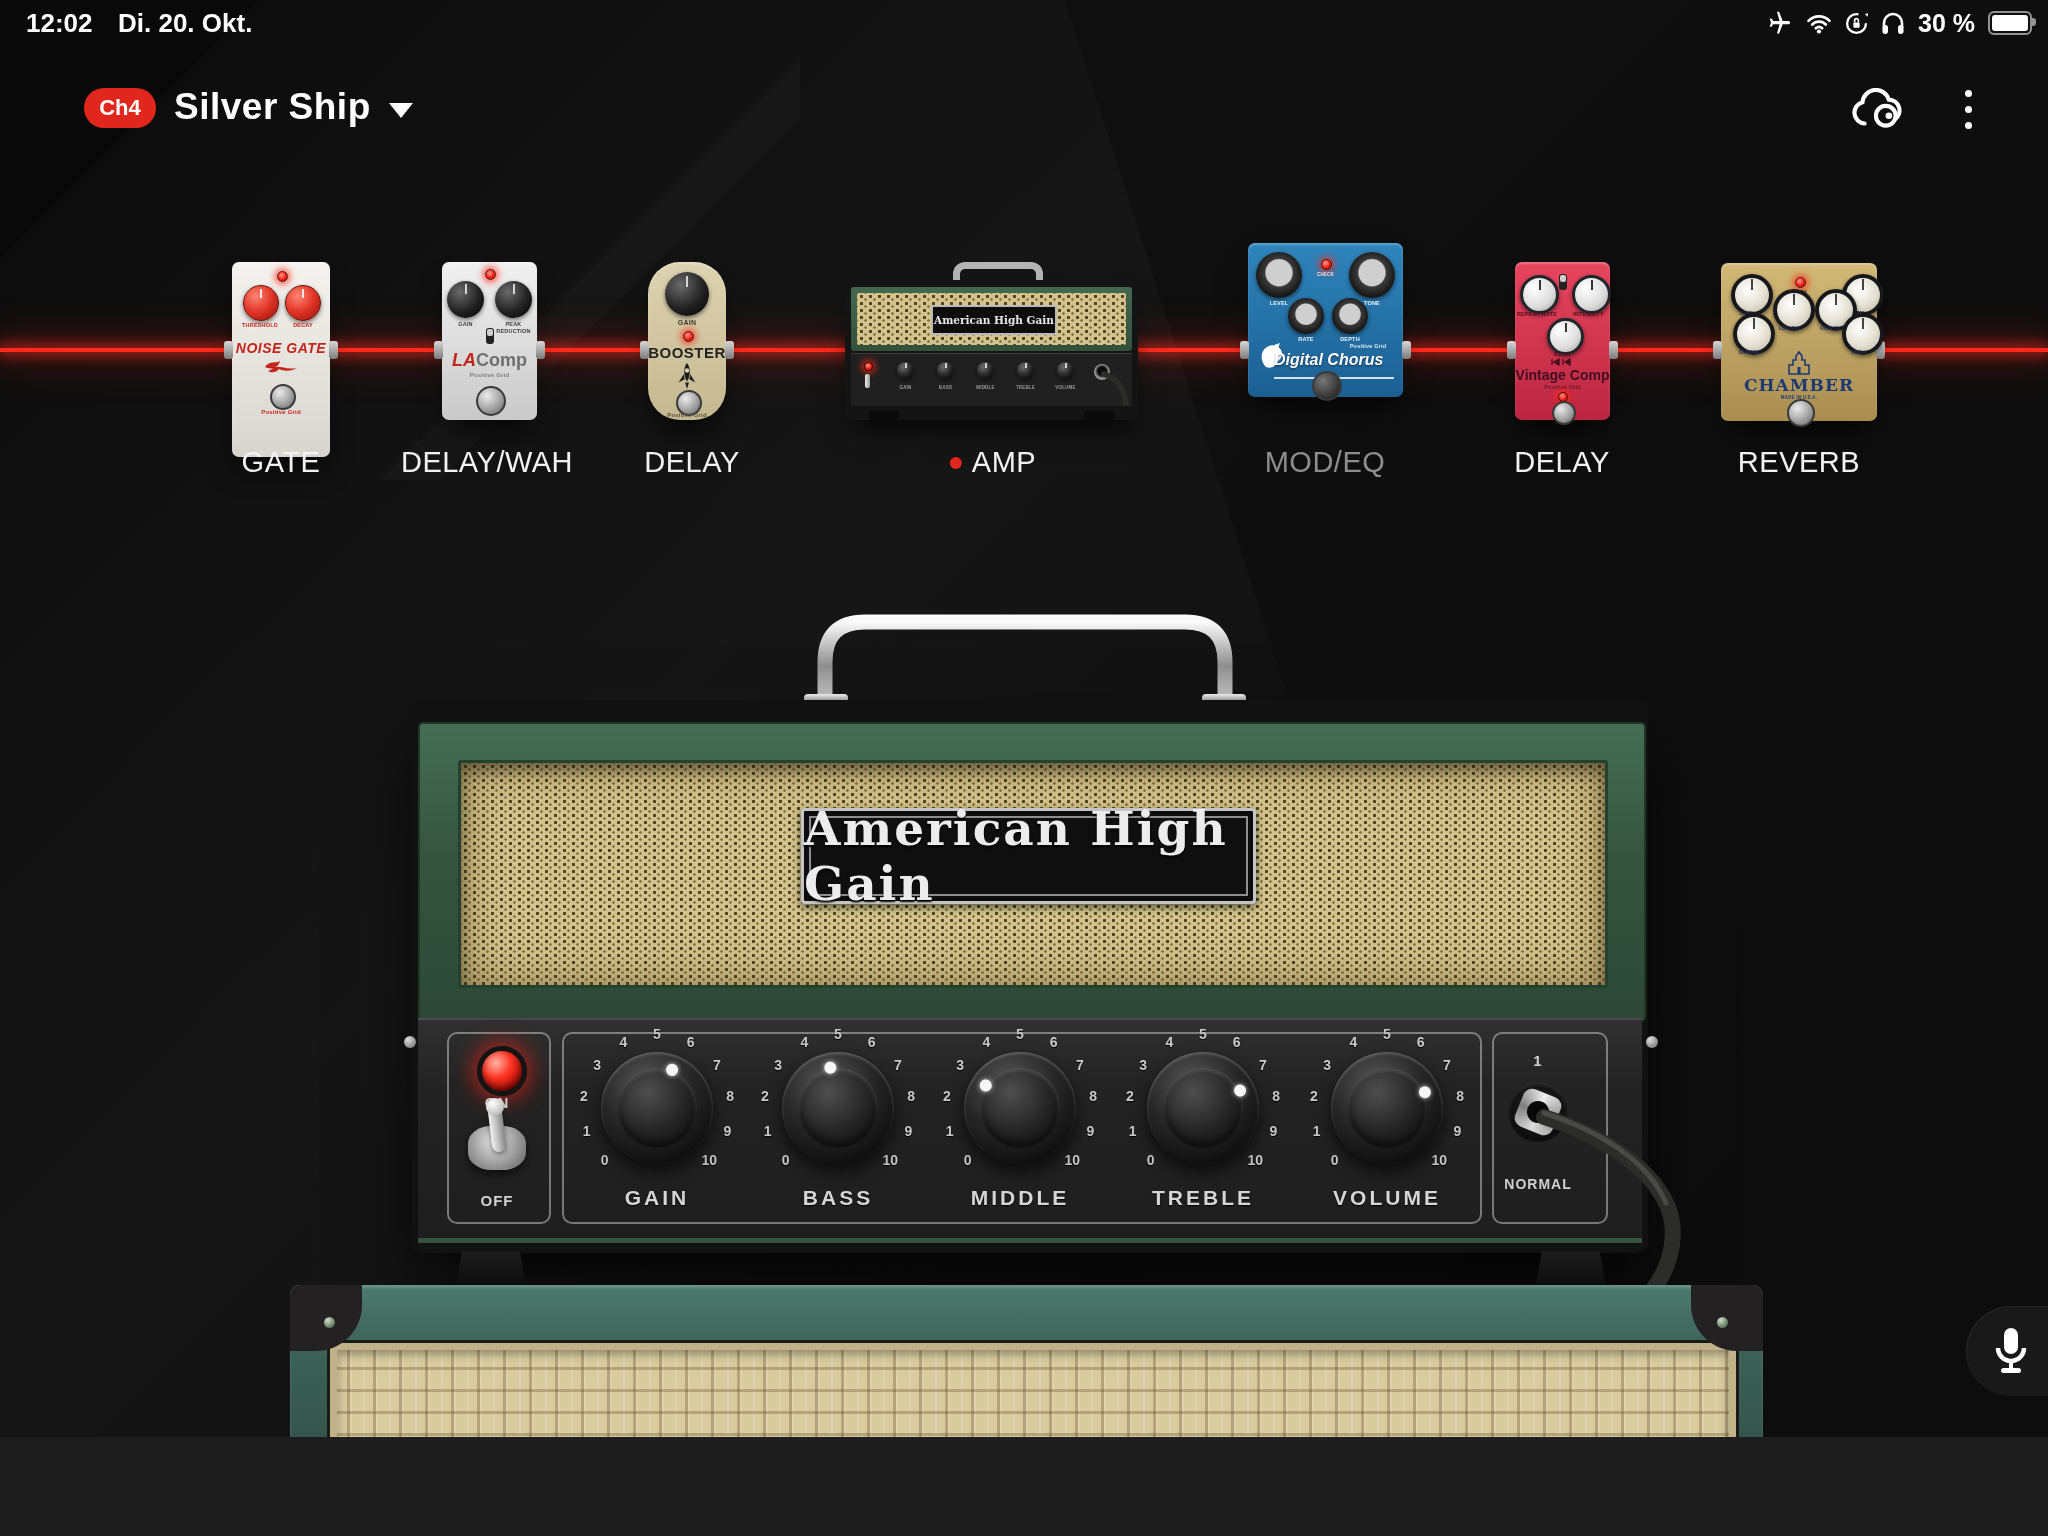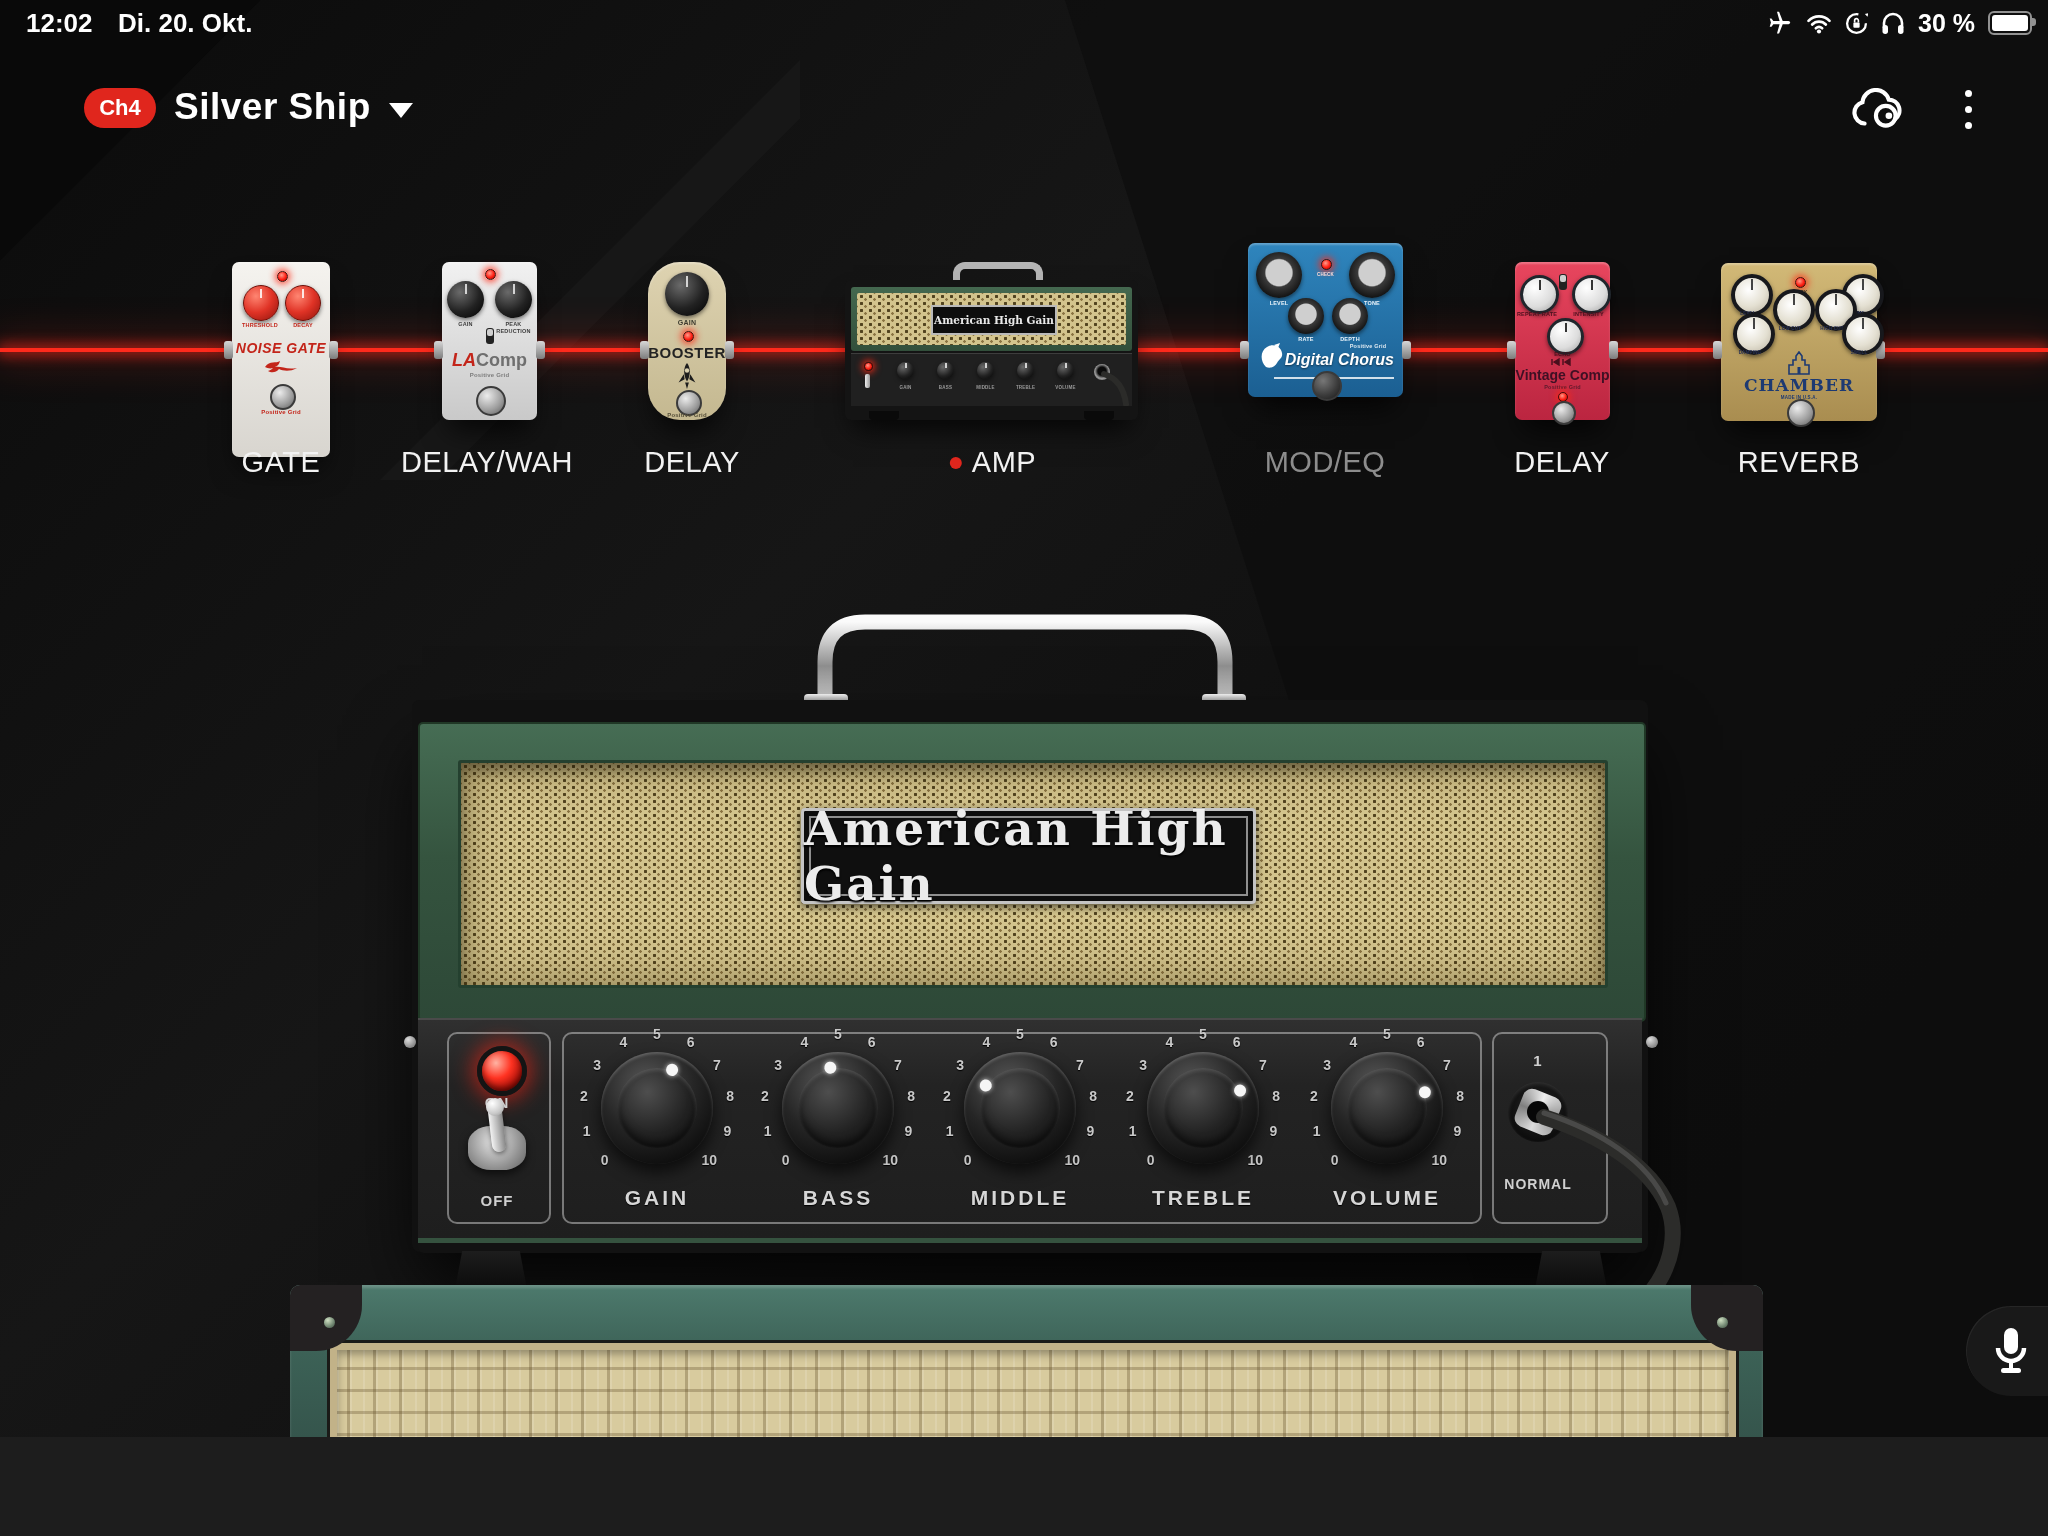--- a/index.html
+++ b/index.html
@@ -301,21 +301,21 @@
       <span class="ml" style="left:101px;top:57px;width:46px;color:#eaf4fb;font-size:5.5px;">TONE</span>
       <span class="mk duo" style="left:40px;top:55px;width:36px;height:36px;"></span>
       <span class="mk duo" style="left:84px;top:55px;width:36px;height:36px;"></span>
       <span class="ml" style="left:40px;top:93px;width:36px;color:#eaf4fb;font-size:5.5px;">RATE</span>
       <span class="ml" style="left:84px;top:93px;width:36px;color:#eaf4fb;font-size:5.5px;">DEPTH</span>
       <svg style="position:absolute;left:10px;top:100px;" width="26" height="26" viewBox="0 0 26 26">
           <path d="M8 24 C2 18 2 8 9 4 C15 0 23 3 24 10 C25 15 21 16 19 20 C17 24 12 26 8 24 Z" fill="#fff"></path>
           <path d="M16 2 l6 -2 -2 5 Z" fill="#fff"></path>
         </svg>
       <span class="ml" style="left:90px;top:100px;width:60px;color:rgba(255,255,255,.85);font-size:5.5px;">Positive Grid</span>
-      <div style="position:absolute;left:26px;top:108px;width:120px;text-align:right;font-size:16px;font-weight:800;font-style:italic;color:#fff;text-shadow:0 1px 2px rgba(0,0,0,.5);border-bottom:2px solid rgba(255,255,255,.8);padding-bottom:8px;">Digital Chorus</div>
+      <div style="position:absolute;left:26px;top:108px;width:120px;text-align:left;font-size:16px;font-weight:800;font-style:italic;color:#fff;text-shadow:0 1px 2px rgba(0,0,0,.5);border-bottom:2px solid rgba(255,255,255,.8);padding-bottom:8px;">Digital Chorus</div>
       <span class="fsw dark" style="left:64px;top:128px;width:26px;height:26px;"></span>
     </div>
 
     <div class="pedal p-delay" style="left:1515px;top:262px;width:95px;height:158px;">
       <span class="pj" style="left:-8px;top:79px;"></span>
       <span class="pj" style="right:-8px;top:79px;"></span>
       <span class="mk white" style="left:5px;top:13px;width:33px;height:33px;"></span>
       <span class="mk white" style="left:57px;top:13px;width:33px;height:33px;"></span>
       <span class="minitoggle" style="left:44px;top:12px;"></span>
       <span class="ml" style="left:1px;top:49px;width:42px;color:#4a0f1d;font-size:5.5px;">REPEAT RATE</span>

